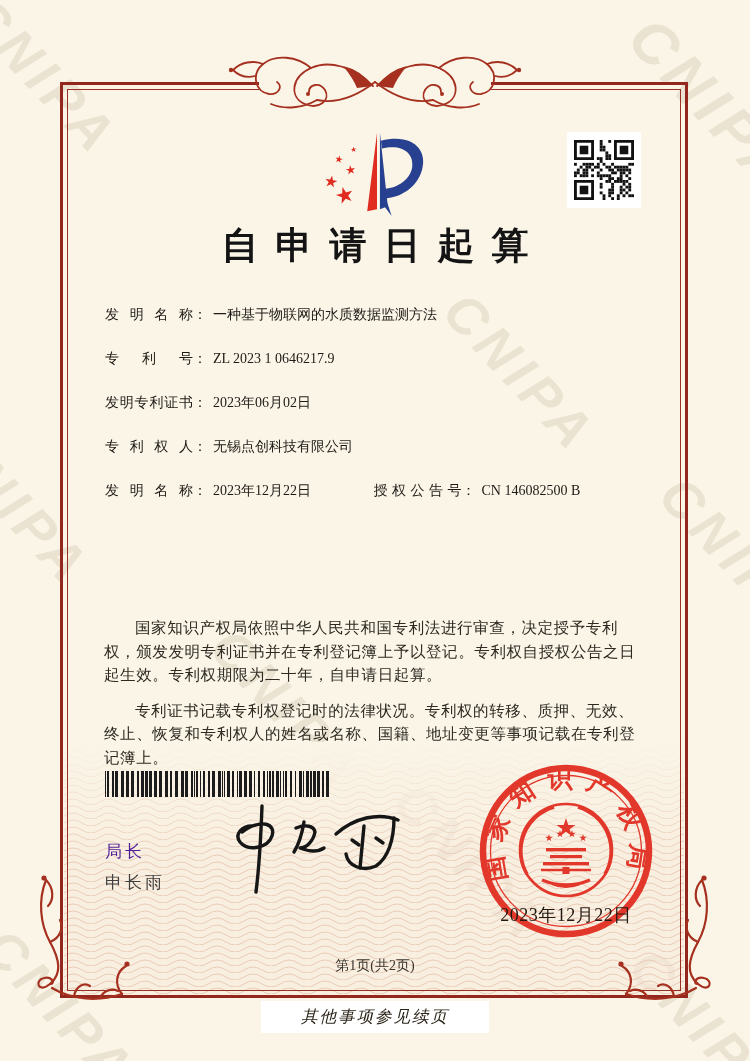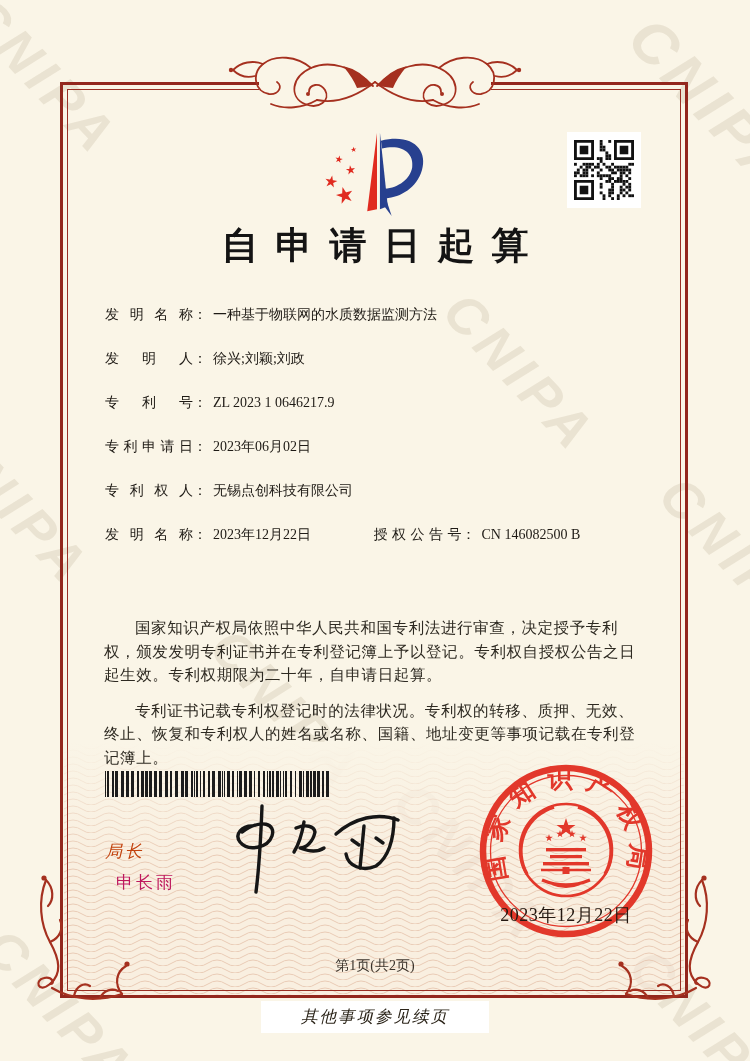--- a/index.html
+++ b/index.html
@@ -35,23 +35,23 @@
   .fcolon{margin:0 6px 0 0;}
   .fvalue{display:inline-block;width:432px;vertical-align:top;}
   .grant-left{display:inline-block;width:265px;}
   
   .paras{position:absolute;left:104px;top:616px;width:546px;font-size:15.5px;line-height:23.5px;
          letter-spacing:0.6px;color:#2e2a22;z-index:4;}
   .paras p{margin:0 0 12px 0;text-indent:2em;}
   
   .barcode{position:absolute;left:105px;top:771px;z-index:4;}
   .signer-title{position:absolute;left:105px;top:840px;font-family:"Liberation Sans",sans-serif;
-                font-size:17px;letter-spacing:3px;color:#c2410c;z-index:4;font-style:italic;}
-  .signer-name{position:absolute;left:116px;top:871px;font-family:"Liberation Sans",sans-serif;
-               font-size:17px;letter-spacing:3px;color:#be185d;z-index:4;}
+                font-size:17px;letter-spacing:3px;color:#4c1d95;z-index:4;}
+  .signer-name{position:absolute;left:105px;top:871px;font-family:"Liberation Sans",sans-serif;
+               font-size:17px;letter-spacing:3px;color:#404040;z-index:4;}
   .signature{position:absolute;left:212px;top:798px;z-index:5;}
   .seal{position:absolute;left:477px;top:762px;z-index:6;opacity:0.96;}
   
   .page-num{position:absolute;left:0;top:957px;width:100%;text-align:center;font-size:14px;
             color:#39322a;z-index:4;}
   .footer-note{position:absolute;left:50%;top:1001px;transform:translateX(-50%);background:#ffffff;
                padding:5px 40px;font-size:16.5px;font-style:italic;letter-spacing:2px;color:#2b2419;
                z-index:5;white-space:nowrap;}
 </style>
 </head>
@@ -264,27 +264,24 @@
     </svg>
   </div>
 
   <div class="title">自申请日起算</div>
 
   <div class="fields">
     <div class="frow">
       <span class="flabel">发明名称</span><span class="fcolon">：</span><span class="fvalue">一种基于物联网的水质数据监测方法</span>
     </div>
     <div class="frow">
-      <span class="flabel">发明人</span><span class="fcolon">：</span><span class="fvalue">徐兴;刘颖;刘政</span>
-    </div>
-    <div class="frow">
       <span class="flabel">专利号</span><span class="fcolon">：</span><span class="fvalue">ZL 2023 1 0646217.9</span>
     </div>
     <div class="frow">
-      <span class="flabel">专利申请日</span><span class="fcolon">：</span><span class="fvalue">2023年06月02日</span>
+      <span class="flabel">发明专利证书</span><span class="fcolon">：</span><span class="fvalue">2023年06月02日</span>
     </div>
     <div class="frow">
       <span class="flabel">专利权人</span><span class="fcolon">：</span><span class="fvalue">无锡点创科技有限公司</span>
     </div>
     <div class="frow">
       <span class="grant-left">
         <span class="flabel">发明名称</span><span class="fcolon">：</span><span>2023年12月22日</span>
       </span>
       <span>
         <span class="flabel">授权公告号</span><span class="fcolon">：</span><span>CN 146082500 B</span>

